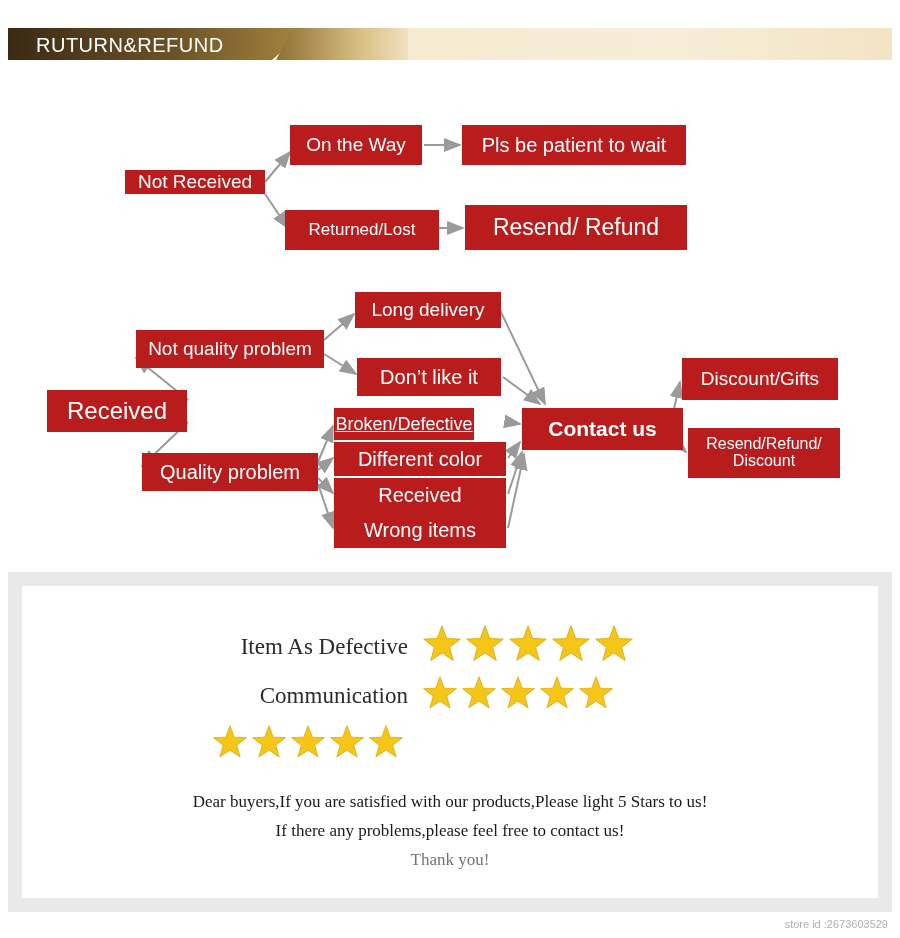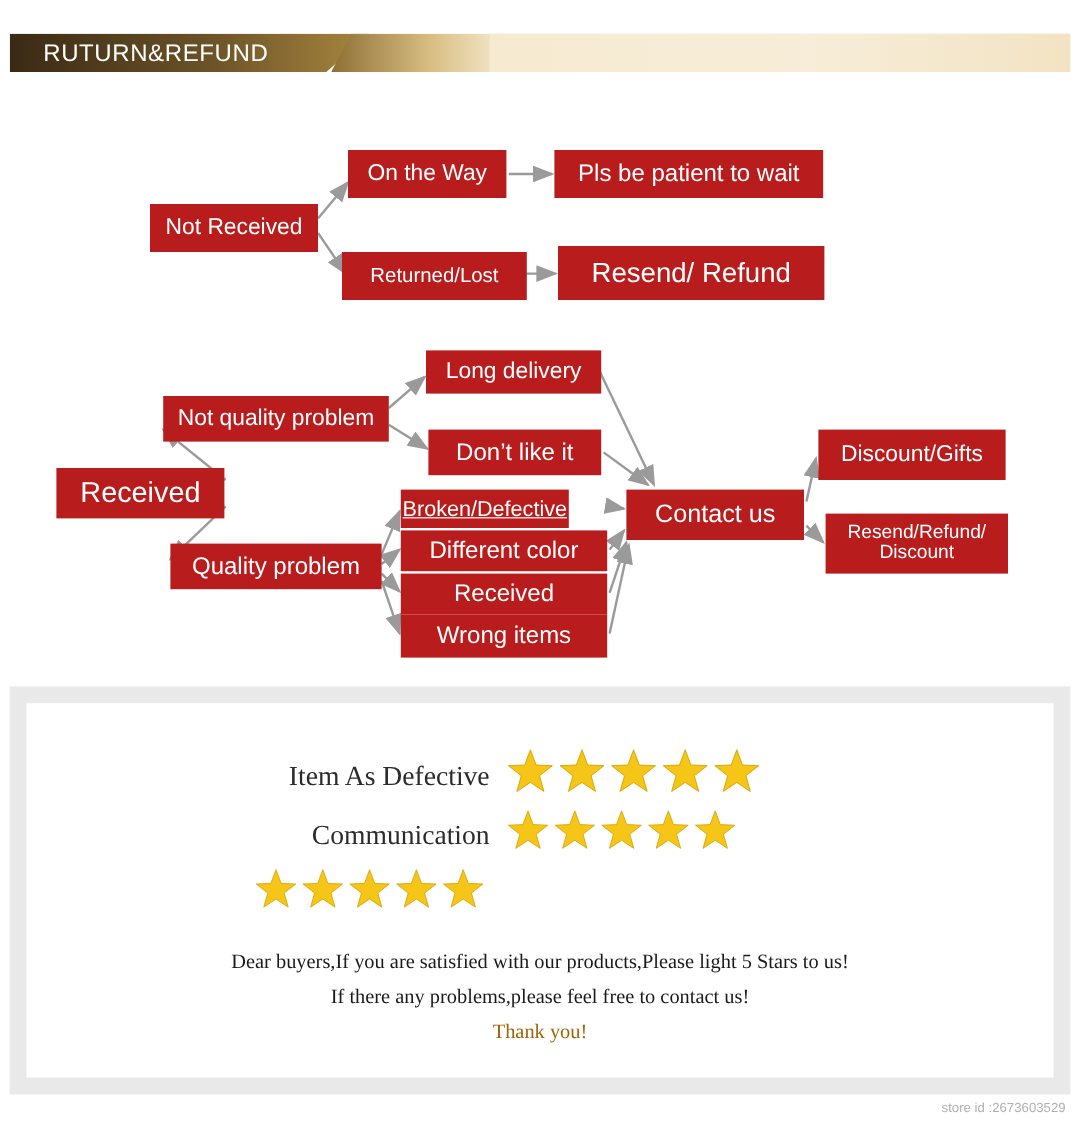--- a/index.html
+++ b/index.html
@@ -138,21 +138,21 @@
     text-align: center;
     font-family: "Liberation Serif", serif;
   }
   .note-line {
     font-size: 17px;
     color: #1a1a1a;
     margin-bottom: 9px;
   }
   .note-thanks {
     font-size: 17px;
-    color: #a16207;
+    color: #737373;
     margin-top: 0;
   }
   .store-id {
     position: absolute;
     right: 12px;
     bottom: 8px;
     font-size: 11px;
     color: #b0b0b0;
     font-family: "Liberation Sans", sans-serif;
     margin-left: 36px;
@@ -192,35 +192,35 @@
         <path d="M 503,307 L 540,334" stroke="#9a9a9a" stroke-width="2" fill="none" marker-end="url(#arrowhead)"></path>
         <path d="M 508,352 L 520,354" stroke="#9a9a9a" stroke-width="2" fill="none" marker-end="url(#arrowhead)"></path>
         <path d="M 508,388 L 520,372" stroke="#9a9a9a" stroke-width="2" fill="none" marker-end="url(#arrowhead)"></path>
         <path d="M 508,424 L 522,382" stroke="#9a9a9a" stroke-width="2" fill="none" marker-end="url(#arrowhead)"></path>
         <path d="M 508,458 L 524,384" stroke="#9a9a9a" stroke-width="2" fill="none" marker-end="url(#arrowhead)"></path>
         <path d="M 672,348 L 680,312" stroke="#9a9a9a" stroke-width="2" fill="none" marker-end="url(#arrowhead)"></path>
         <path d="M 672,368 L 686,382" stroke="#9a9a9a" stroke-width="2" fill="none" marker-end="url(#arrowhead)"></path>
       </g>
   </svg>
   <div id="node-layer">
-      <div class="node" style="left: 125px; top: 100px; width: 140px; height: 40px; font-size: 19px;">Not Received</div>
+      <div class="node" style="left: 125px; top: 100px; width: 140px; height: 24px; font-size: 19px;">Not Received</div>
       <div class="node" style="left: 290px; top: 55px; width: 132px; height: 40px; font-size: 19px;">On the Way</div>
       <div class="node" style="left: 462px; top: 55px; width: 224px; height: 40px; font-size: 20px;">Pls be patient to wait</div>
       <div class="node" style="left: 285px; top: 140px; width: 154px; height: 40px; font-size: 17px;">Returned/Lost</div>
       <div class="node" style="left: 465px; top: 135px; width: 222px; height: 45px; font-size: 23px;">Resend/ Refund</div>
       <div class="node" style="left: 47px; top: 320px; width: 140px; height: 42px; font-size: 24px;">Received</div>
       <div class="node" style="left: 136px; top: 260px; width: 188px; height: 38px; font-size: 19px;">Not quality problem</div>
       <div class="node" style="left: 142px; top: 383px; width: 176px; height: 38px; font-size: 20px;">Quality problem</div>
       <div class="node" style="left: 355px; top: 222px; width: 146px; height: 36px; font-size: 19px;">Long delivery</div>
       <div class="node" style="left: 357px; top: 288px; width: 144px; height: 38px; font-size: 20px;">Don’t like it</div>
       <div class="node" style="left: 334px; top: 338px; width: 140px; height: 32px; font-size: 18px; text-decoration: underline;">Broken/Defective</div>
       <div class="node" style="left: 334px; top: 372px; width: 172px; height: 34px; font-size: 20px;">Different color</div>
       <div class="node" style="left: 334px; top: 408px; width: 172px; height: 34px; font-size: 20px;">Received</div>
       <div class="node" style="left: 334px; top: 442px; width: 172px; height: 36px; font-size: 20px;">Wrong items</div>
-      <div class="node" style="left: 522px; top: 338px; width: 148px; height: 42px; font-size: 21px;">Contact us</div>
+      <div class="node" style="left: 522px; top: 338px; width: 161px; height: 42px; font-size: 21px; font-weight: bold;">Contact us</div>
       <div class="node" style="left: 682px; top: 288px; width: 156px; height: 42px; font-size: 19px;">Discount/Gifts</div>
       <div class="node" style="left: 688px; top: 358px; width: 152px; height: 50px; font-size: 16px;">Resend/Refund/
 Discount</div>
     </div>
 </div>
 
 <div class="feedback-outer">
   <div class="feedback-inner">
     <div class="rating-rows" id="rating-rows">
         <div class="rating-row">

